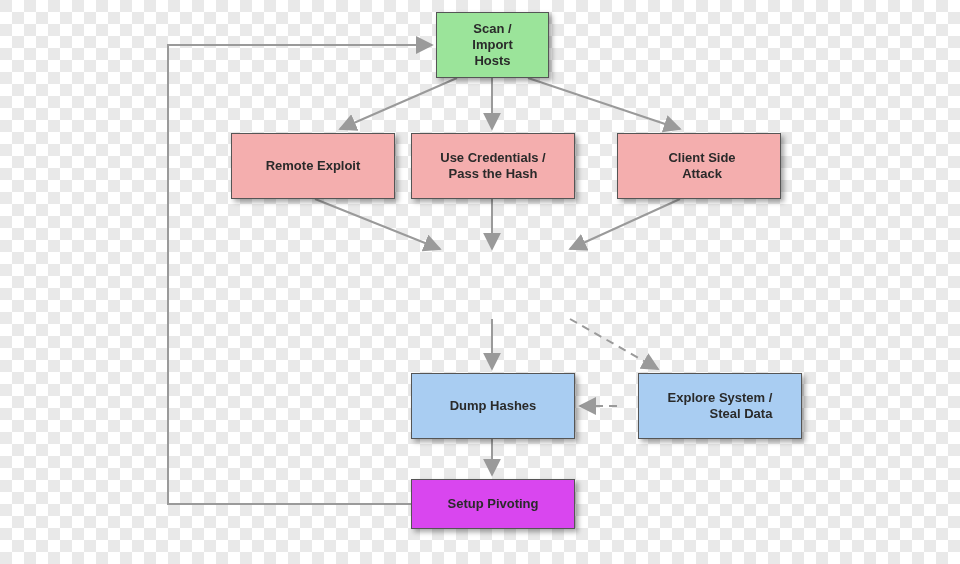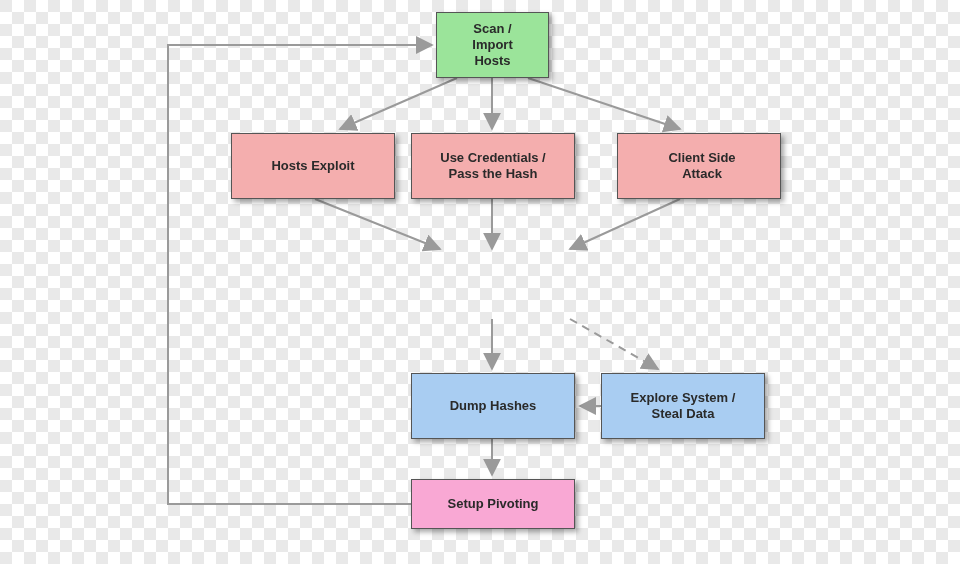--- a/index.html
+++ b/index.html
@@ -29,21 +29,21 @@
     justify-content: center;
     text-align: center;
     line-height: 1.25;
     padding: 4px 6px;
     box-shadow: 3px 3px 5px rgba(0,0,0,0.35);
     white-space: pre-line;
   }
   .green  { background: #9be49a; }
   .pink   { background: #f4aeae; }
   .blue   { background: #a9cdf2; }
-  .yellow { background: #f9a8d4; }
+  .yellow { background: #d946ef; }
   svg.connectors {
     position: absolute;
     left: 0; top: 0;
     width: 960px;
     height: 564px;
     pointer-events: none;
   }
 </style>
 </head>
 <body>
@@ -78,23 +78,23 @@
 
       <line x1="492" y1="439" x2="492" y2="475" marker-end="url(#arrow)"></line>
 
       <path d="M 411 504 L 168 504 L 168 45 L 432 45" marker-end="url(#arrow)"></path>
     </g>
   </svg>
 
   <div class="box green" style="left:436px;top:12px;width:113px;height:66px;"><span>Scan /
 Import
 Hosts</span></div>
-  <div class="box pink" style="left:231px;top:133px;width:164px;height:66px;"><span>Hosts Exploit</span></div>
+  <div class="box pink" style="left:231px;top:133px;width:164px;height:66px;"><span>Remote Exploit</span></div>
   <div class="box pink" style="left:411px;top:133px;width:164px;height:66px;"><span>Use Credentials /
 Pass the Hash</span></div>
   <div class="box pink" style="left:617px;top:133px;width:164px;height:66px;padding-left:12px;"><span>Client Side
 Attack</span></div>
   <div class="box blue" style="left:411px;top:373px;width:164px;height:66px;"><span>Dump Hashes</span></div>
-  <div class="box blue" style="left:601px;top:373px;width:164px;height:66px;"><span>Explore System /
+  <div class="box blue" style="left:638px;top:373px;width:164px;height:66px;text-align:right;"><span>Explore System /
 Steal Data</span></div>
   <div class="box yellow" style="left:411px;top:479px;width:164px;height:50px;"><span>Setup Pivoting</span></div>
 
 </div>
 
 </body></html>

